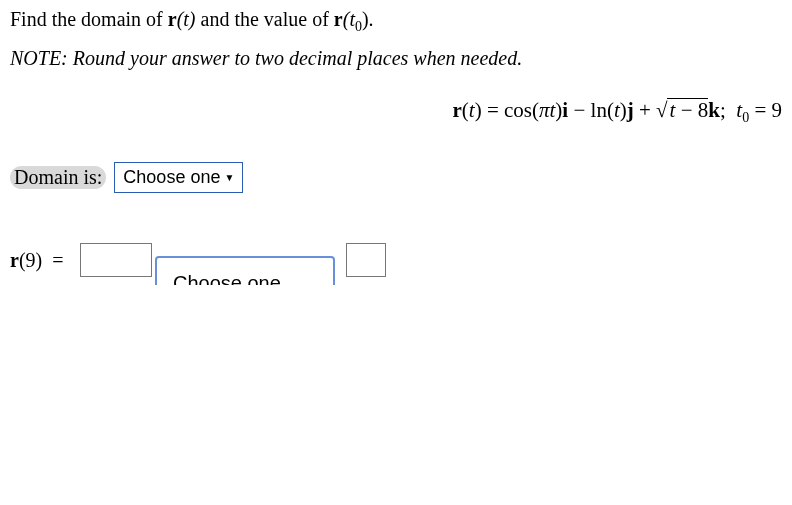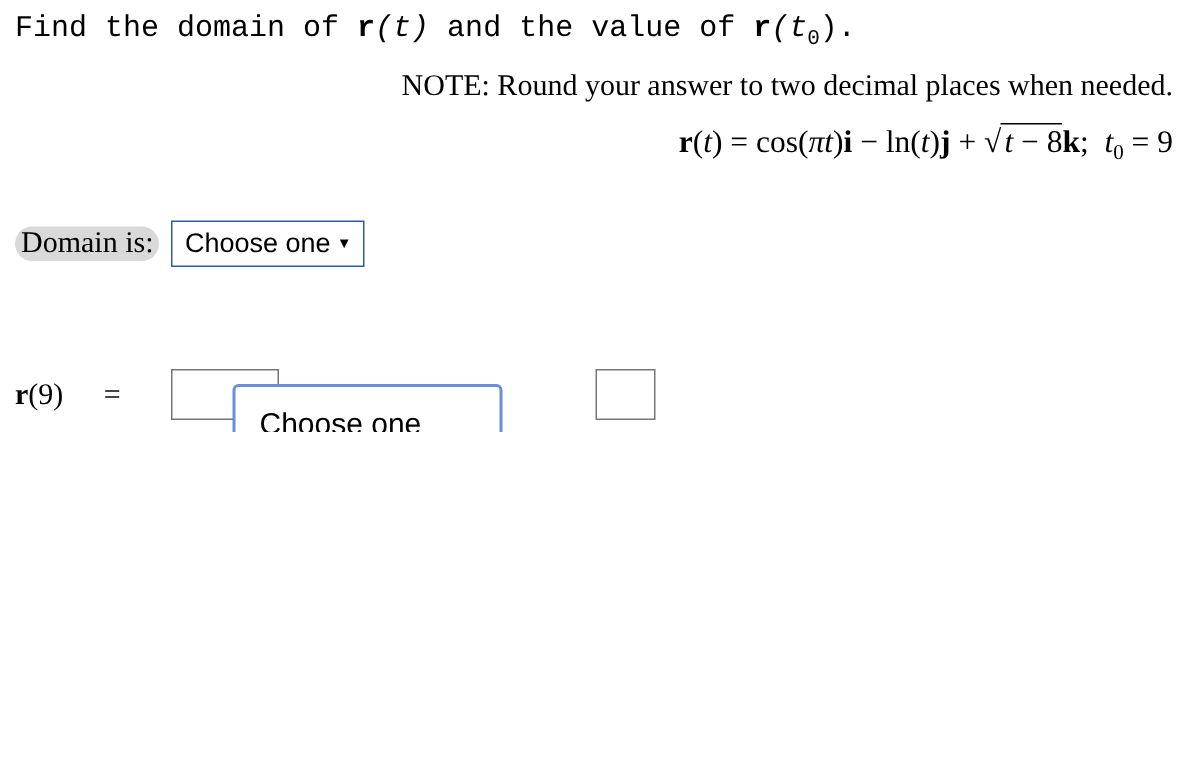--- a/index.html
+++ b/index.html
@@ -4,24 +4,24 @@
   <style>
     * { box-sizing: border-box; margin: 0; padding: 0; }
     body {
       font-family: Georgia, 'Times New Roman', serif;
       font-size: 20px;
       color: #000;
       background: #fff;
       padding: 8px 10px;
       width: 792px;
     }
-    .line1 { margin-bottom: 12px; font-family: Liberation Mono, monospace; }
+    .line1 { margin-bottom: 12px; }
     .note-line {
-      margin-bottom: 13px;
-      text-align: right;
+      font-style: italic;
+      margin-bottom: 28px;
     }
     .equation-line {
       text-align: right;
       margin-bottom: 36px;
       font-size: 21px;
     }
     .domain-row {
       display: flex;
       align-items: center;
       gap: 8px;
@@ -71,22 +71,22 @@
       align-items: center;
       margin-top: 24px;
       margin-bottom: 20px;
       font-style: italic;
     }
     .note-row-before { width: 145px; overflow: hidden; white-space: nowrap; }
     .note-row-after { margin-left: 180px; }
     .r9-row {
       display: flex;
       align-items: center;
-      gap: 27px;
-      margin-top: 44px;
+      gap: 10px;
+      margin-top: 26px;
       font-family: Liberation Serif, serif;
     }
     .bold { font-weight: bold; }
     .input-box {
       border: 1px solid #777;
       height: 34px;
       background: #fff;
     }
     .input1 { width: 72px; margin-left: 6px; }
     .input2 { width: 40px; margin-left: 184px; }

